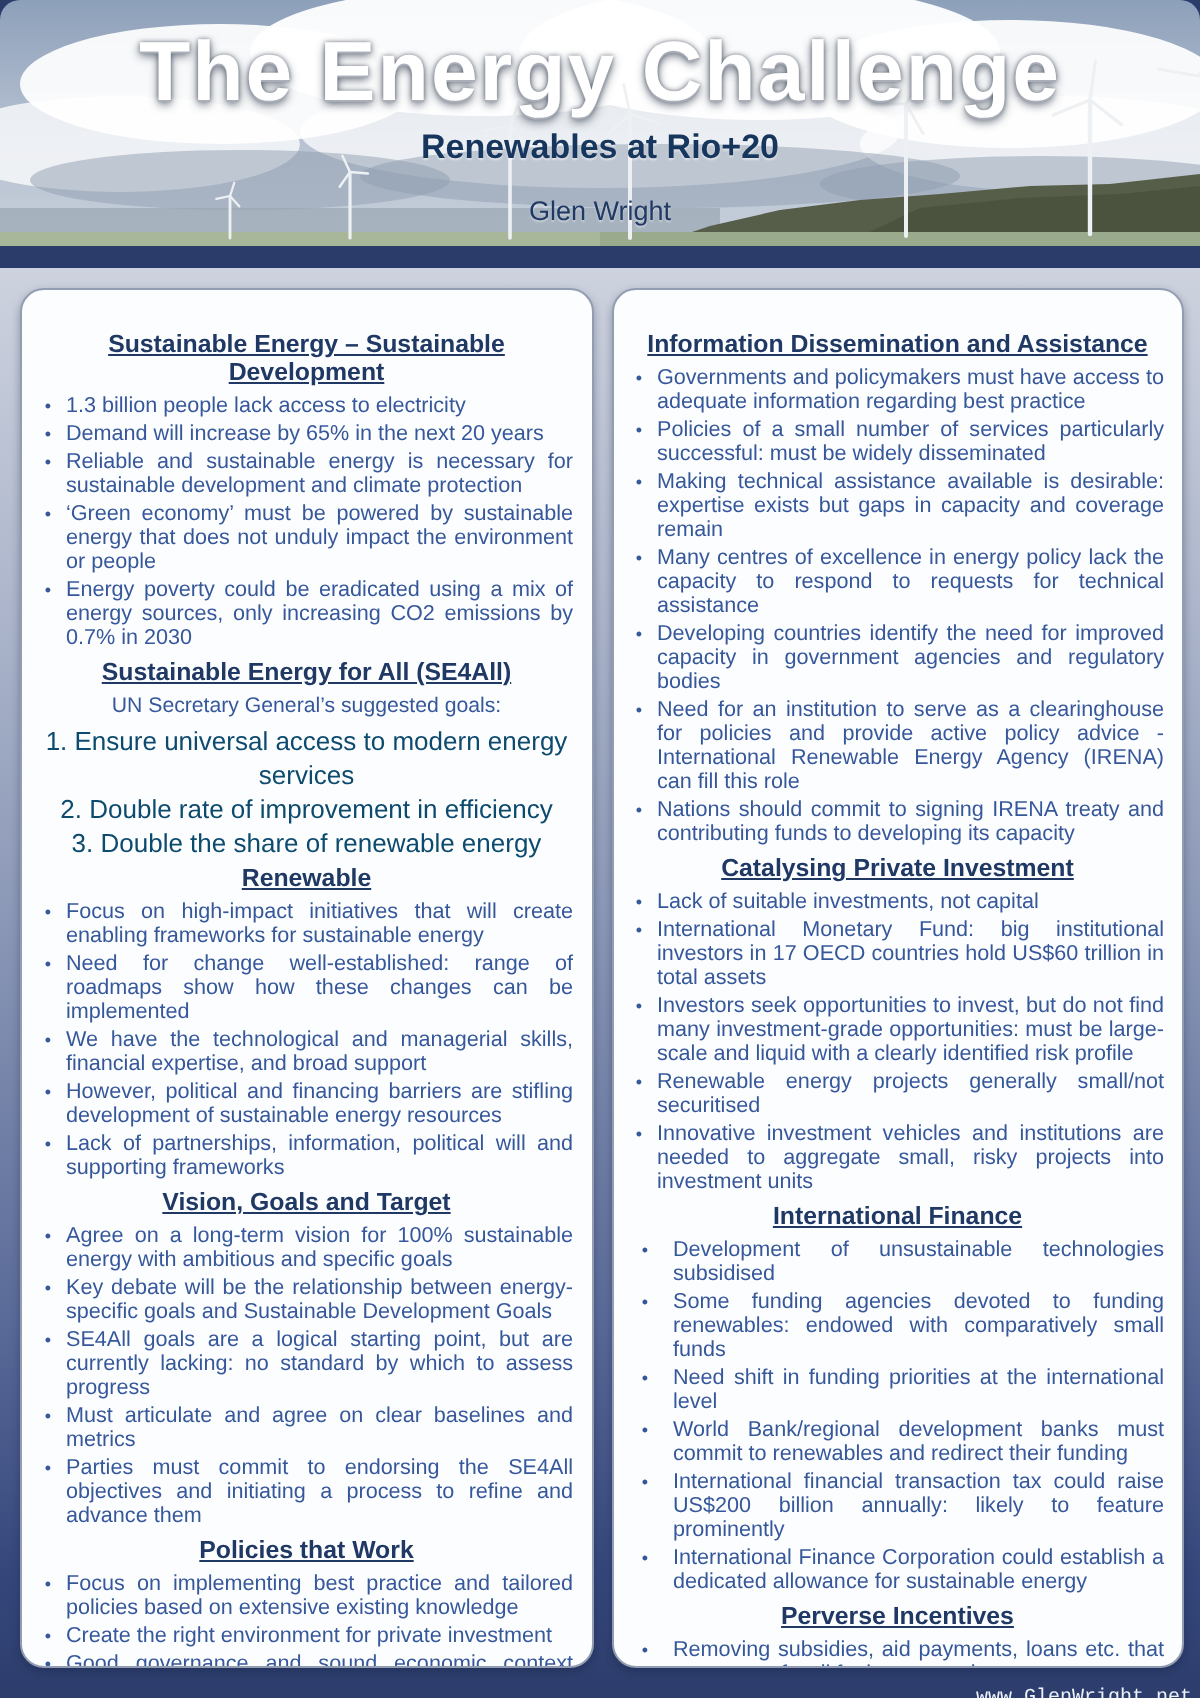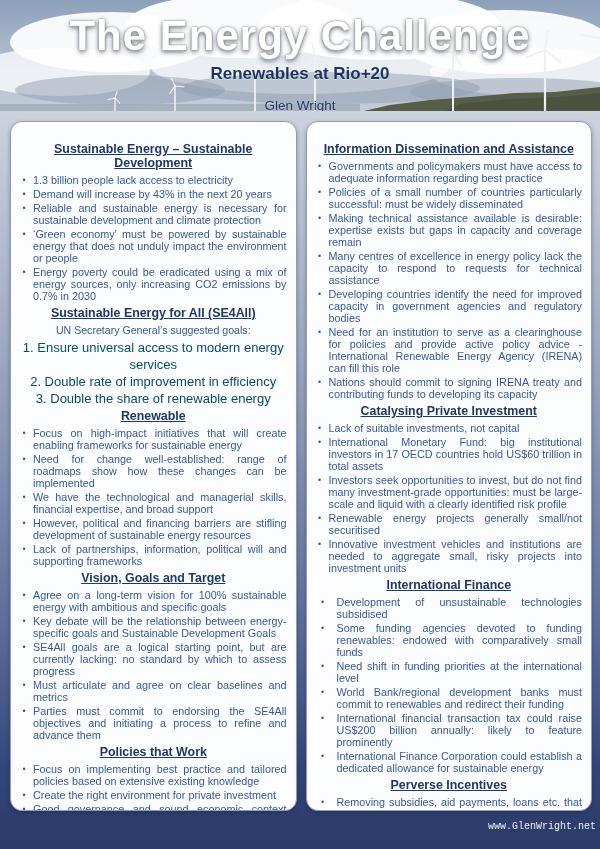--- a/index.html
+++ b/index.html
@@ -1,20 +1,20 @@
 <!DOCTYPE html>
 <html><head>
 <meta charset="utf-8">
 <style>
   html,body{margin:0;padding:0;}
   body{width:600px;height:849px;font-family:"Liberation Sans",sans-serif;background:#2b3c6a;overflow:hidden;}
   .page{width:600px;height:849px;position:relative;overflow:hidden;}
 
   
-  .header{position:relative;width:600px;height:111px;overflow:hidden;}
+  .header{position:relative;width:600px;height:134px;overflow:hidden;border-radius:10px;}
   .header svg{position:absolute;inset:0;display:block;}
   .title{position:absolute;top:12px;left:0;width:100%;text-align:center;
          font-size:42px;font-weight:bold;color:#ffffff;letter-spacing:1px;margin:0;
          text-shadow:0 1px 0 #a9aeb8,0 2px 5px rgba(70,80,95,.85),0 0 2px rgba(120,126,138,.9);}
   .subtitle{position:absolute;top:64px;left:0;width:100%;text-align:center;
          font-size:17px;font-weight:bold;color:#17365d;margin:0;text-shadow:0 1px 1px rgba(255,255,255,.5);}
   .author{position:absolute;top:98px;left:0;width:100%;text-align:center;
          font-size:13.5px;color:#1f3864;margin:0;text-shadow:0 1px 1px rgba(255,255,255,.4);}
 
   
@@ -147,21 +147,21 @@
       <section class="panel" id="left-panel">
           <div class="section">
             <h3 class="heading">Sustainable Energy – Sustainable Development</h3>
             <ul class="bullets">
               <li>
                 <span class="dot">•</span>
                 <span class="txt">1.3 billion people lack access to electricity</span>
               </li>
               <li>
                 <span class="dot">•</span>
-                <span class="txt">Demand will increase by 43% in the next 20 years</span>
+                <span class="txt">Demand will increase by 65% in the next 20 years</span>
               </li>
               <li>
                 <span class="dot">•</span>
                 <span class="txt">Reliable and sustainable energy is necessary for sustainable development and climate protection</span>
               </li>
               <li>
                 <span class="dot">•</span>
                 <span class="txt">‘Green economy’ must be powered by sustainable energy that does not unduly impact the environment or people</span>
               </li>
               <li>
@@ -248,21 +248,21 @@
       <section class="panel" id="right-panel">
           <div class="section">
             <h3 class="heading">Information Dissemination and Assistance</h3>
             <ul class="bullets">
               <li>
                 <span class="dot">•</span>
                 <span class="txt">Governments and policymakers must have access to adequate information regarding best practice</span>
               </li>
               <li>
                 <span class="dot">•</span>
-                <span class="txt">Policies of a small number of countries particularly successful: must be widely disseminated</span>
+                <span class="txt">Policies of a small number of services particularly successful: must be widely disseminated</span>
               </li>
               <li>
                 <span class="dot">•</span>
                 <span class="txt">Making technical assistance available is desirable: expertise exists but gaps in capacity and coverage remain</span>
               </li>
               <li>
                 <span class="dot">•</span>
                 <span class="txt">Many centres of excellence in energy policy lack the capacity to respond to requests for technical assistance</span>
               </li>
               <li>

